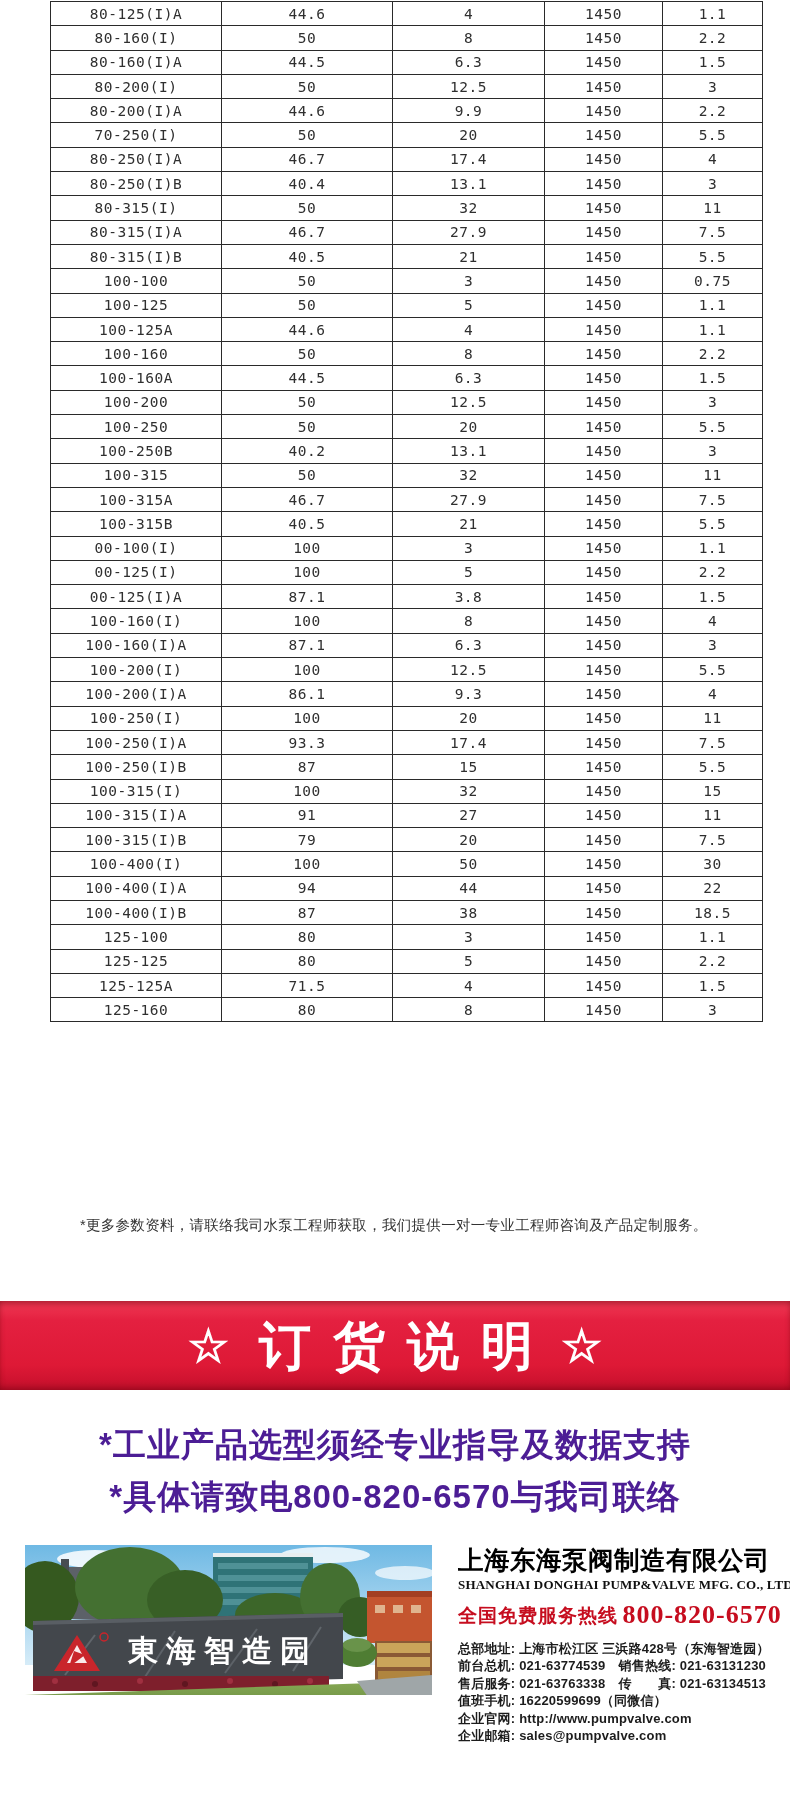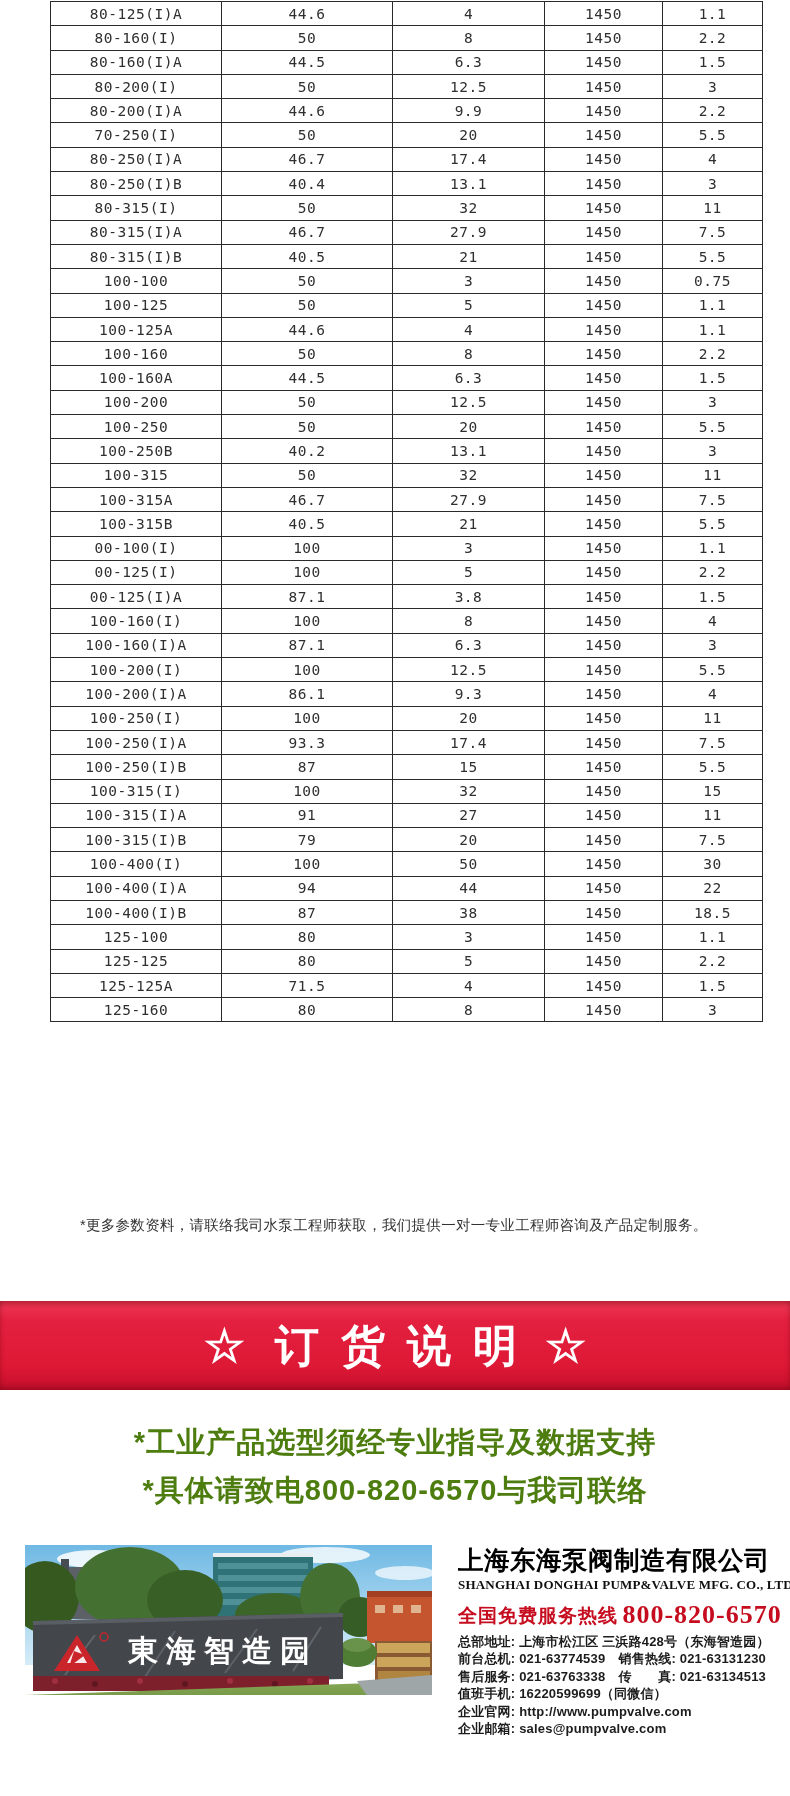--- a/index.html
+++ b/index.html
@@ -32,28 +32,28 @@
   
   .banner {
     position:absolute; top:1301px; left:0; width:790px; height:89px;
     background:linear-gradient(180deg,#f13a55 0%, #e42040 22%, #de1936 72%, #c50f2c 100%);
     box-shadow:inset 0 5px 7px -3px rgba(90,0,10,.55), inset 0 -5px 7px -3px rgba(90,0,10,.45);
     display:flex; align-items:center; justify-content:center;
     color:#ffffff;
   }
   .banner .star { font-size:46px; line-height:1; font-weight:700; }
   .banner .title {
-    font-size:44px; font-weight:900; letter-spacing:22px;
+    font-size:52px; font-weight:900; letter-spacing:22px;
     margin:0 6px 0 30px; line-height:1;text-align:right;
   }
 
   
   .notices { position:absolute; top:1428px; left:0; width:790px; text-align:center; }
   .notice-line {
-    font-size:29px; font-weight:900; color:#4d7c0f; letter-spacing:1px; line-height:1.0;
+    font-size:33px; font-weight:900; color:#4c1d95; letter-spacing:1px; line-height:1.0;
   }
   .notice-line + .notice-line { margin-top:19px; }
 
   
   .company { position:absolute; top:1545px; left:25px; width:750px; display:flex; }
   .photo { width:407px; height:150px; flex:0 0 auto; overflow:hidden; }
   .photo svg { display:block; }
 
   .info { margin-left:26px; width:320px; padding-top:1px; }
   .company-name {
@@ -64,21 +64,21 @@
     font-family:"Liberation Serif", serif;
     font-size:13px; font-weight:700; color:#101010;
     margin-top:3px; white-space:nowrap; letter-spacing:0.2px;
   }
   .hotline { margin-top:7px; white-space:nowrap; color:#c60d1f; }
   .hotline .hl-label { font-size:19px; font-weight:900; letter-spacing:1px; }
   .hotline .hl-number {
     font-family:"Liberation Serif", serif;
     font-size:26px; font-weight:700; letter-spacing:1px; vertical-align:-1px;
   }
-  .contacts { margin-top:3px; }
+  .contacts { margin-top:10px; }
   .contact-line {
     font-size:13px; font-weight:700; color:#1c1c1c;
     line-height:17.4px; white-space:nowrap; letter-spacing:0.2px;
   }
 </style>
 </head>
 <body>
 
 <div class="table-wrap">
   <table class="spec">

